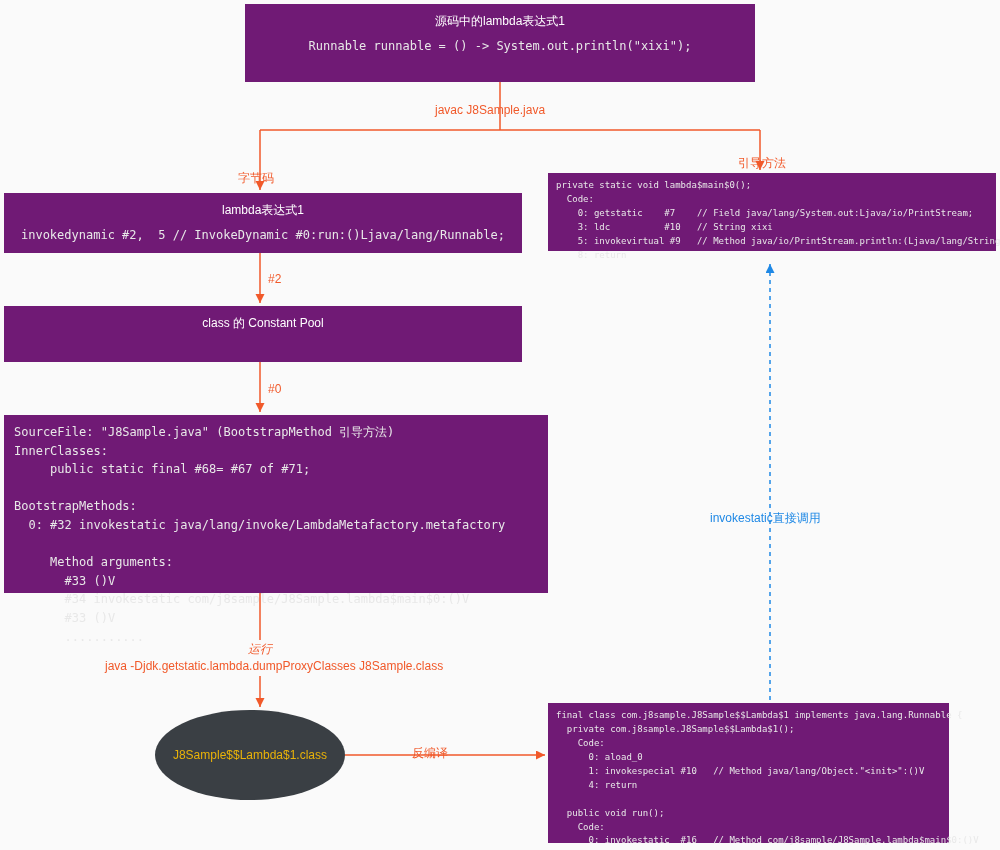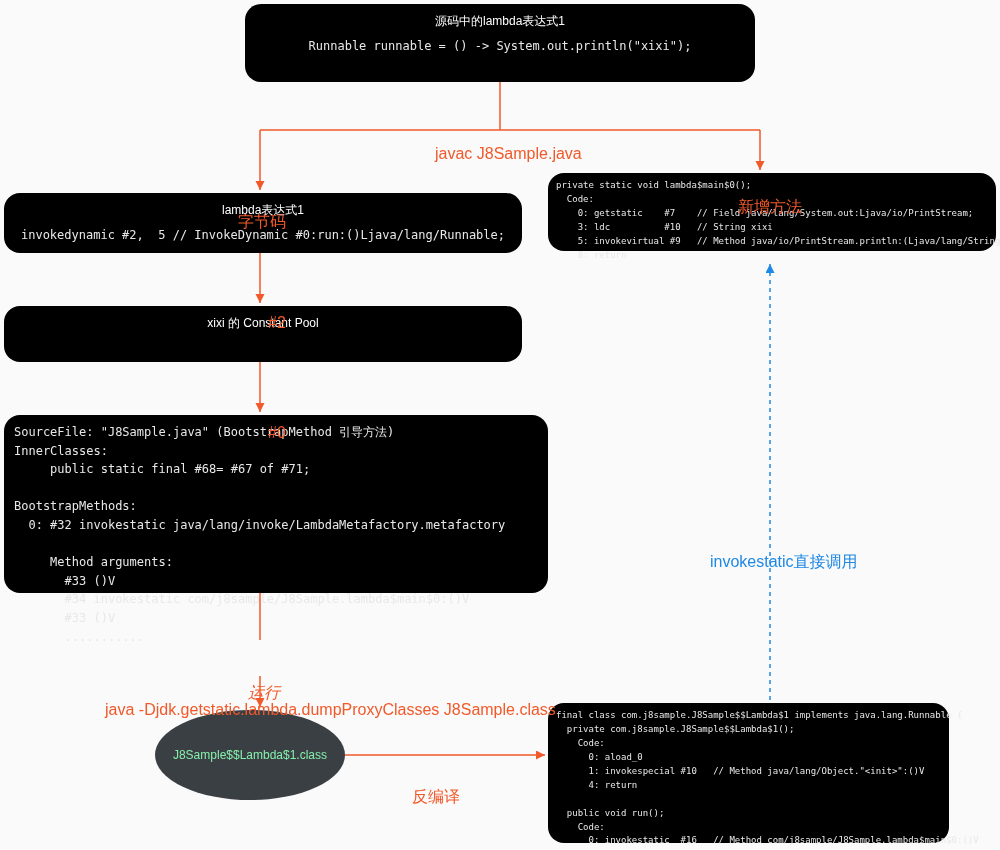--- a/index.html
+++ b/index.html
@@ -8,23 +8,23 @@
     padding: 0;
     width: 1000px;
     height: 850px;
     background: #fafafa;
     font-family: -apple-system, "Helvetica Neue", Arial, sans-serif;
     position: relative;
     overflow: hidden;
   }
   .box {
     position: absolute;
-    background: #000000;
+    background: #701a75;
     color: #fff;
-    border-radius: 16px;
+    border-radius: 0;
     padding: 8px 10px;
     font-size: 11px;
     line-height: 1.55;
   }
   .box .title {
     text-align: center;
     font-size: 12px;
     margin-bottom: 6px;
     font-weight: 400;
   }
@@ -32,33 +32,32 @@
     font-family: Menlo, Consolas, monospace;
     font-size: 12px;
     margin: 0;
     white-space: pre;
     color: #e8e8e8;
   }
   .box pre.centered { text-align: center; }
   .ellipse {
     position: absolute;
     background: #3a3f44;
-    color: #86efac;
+    color: #eab308;
     border-radius: 50%;
     display: flex;
     align-items: center;
     justify-content: center;
     font-size: 12px;
   }
   .label {
     position: absolute;
-    font-size: 16px;
+    font-size: 12px;
     color: #f1592a;
     white-space: nowrap;
-    margin-top: 42px;
   }
   .label.blue { color: #1e88e5; }
   svg.lines {
     position: absolute;
     top: 0; left: 0;
     width: 1000px; height: 850px;
     pointer-events: none;
   }
   .arrowhead { fill: #f1592a; }
   .arrowhead.blue { fill: #1e88e5; }
@@ -79,21 +78,21 @@
 <div class="box" style="left:548px; top:173px; width:448px; height:78px; padding:6px 8px;">
   <pre style="font-size:9px;">private static void lambda$main$0();
   Code:
     0: getstatic    #7    // Field java/lang/System.out:Ljava/io/PrintStream;
     3: ldc          #10   // String xixi
     5: invokevirtual #9   // Method java/io/PrintStream.println:(Ljava/lang/String;)V
     8: return</pre>
 </div>
 
 <div class="box" style="left:4px; top:306px; width:518px; height:56px;">
-  <div class="title">xixi 的 Constant Pool</div>
+  <div class="title">class 的 Constant Pool</div>
 </div>
 
 <div class="box" style="left:4px; top:415px; width:544px; height:178px;">
   <pre>SourceFile: "J8Sample.java" (BootstrapMethod 引导方法)
 InnerClasses:
      public static final #68= #67 of #71;
 
 BootstrapMethods:
   0: #32 invokestatic java/lang/invoke/LambdaMetafactory.metafactory
 
@@ -118,21 +117,21 @@
       3: return
 }</pre>
 </div>
 
 <div class="ellipse" style="left:155px; top:710px; width:190px; height:90px;">
   <span>J8Sample$$Lambda$1.class</span>
 </div>
 
 <div class="label" style="left:435px; top:103px;">javac J8Sample.java</div>
 <div class="label" style="left:238px; top:170px;text-align:center;">字节码</div>
-<div class="label" style="left:738px; top:155px;">新增方法</div>
+<div class="label" style="left:738px; top:155px;">引导方法</div>
 <div class="label" style="left:268px; top:272px;">#2</div>
 <div class="label" style="left:268px; top:382px;">#0</div>
 <div class="label" style="left:248px; top:641px;font-style:italic;">运行</div>
 <div class="label" style="left:105px; top:659px;">java -Djdk.getstatic.lambda.dumpProxyClasses J8Sample.class</div>
 <div class="label" style="left:412px; top:745px;">反编译</div>
 <div class="label blue" style="left:710px; top:510px;">invokestatic直接调用</div>
 
 <svg class="lines">
   <defs>
     <marker id="ar-orange" markerWidth="8" markerHeight="8" refX="6" refY="3" orient="auto">

